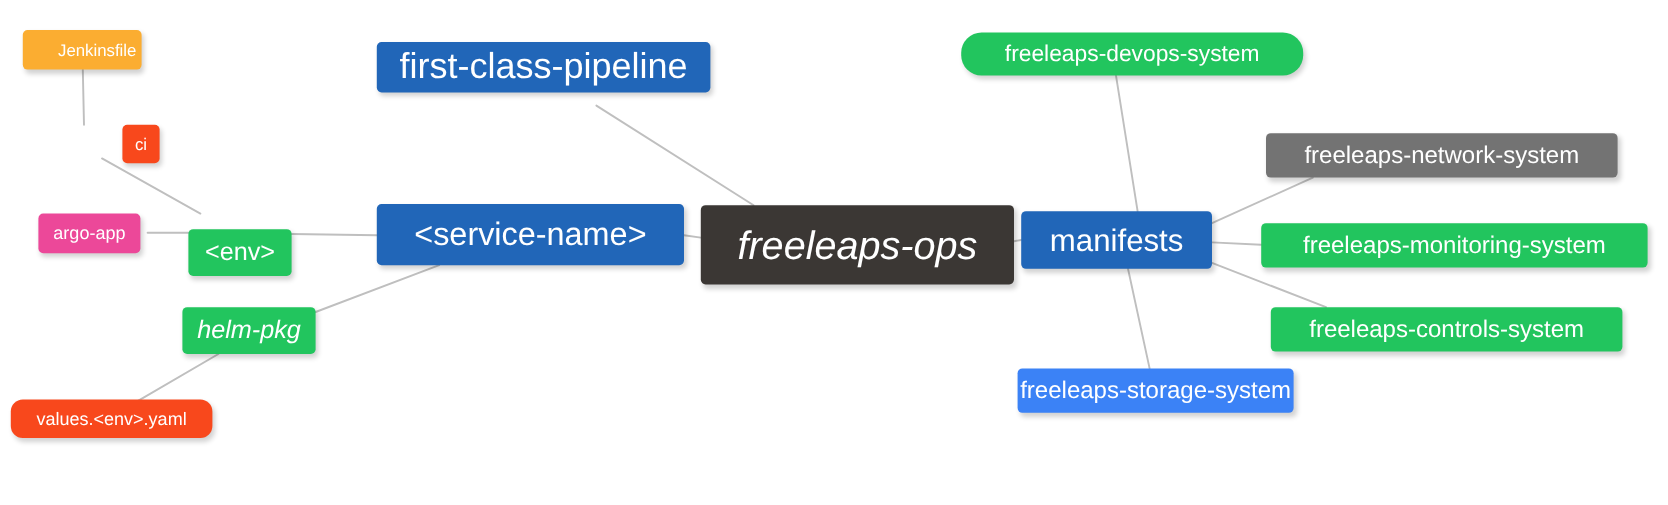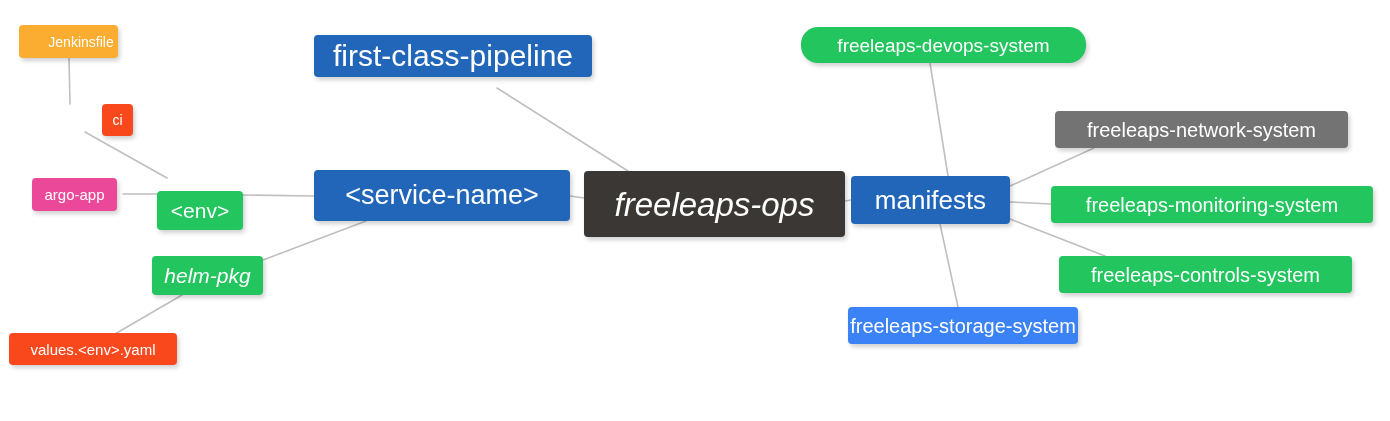--- a/index.html
+++ b/index.html
@@ -76,21 +76,21 @@
       </div>
       <div class="node" style="left: 32px; top: 178px; width: 85px; height: 33px; background: #ec4899; font-size: 15px;">
         <span class="node-label">argo-app</span>
       </div>
       <div class="node" style="left: 157px; top: 175px; width: 86px; height: 39px; background: rgb(34, 197, 94); font-size: 21px; margin-top: 16px;">
         <span class="node-label">&lt;env&gt;</span>
       </div>
       <div class="node" style="left: 152px; top: 256px; width: 111px; height: 39px; background: rgb(34, 197, 94); font-size: 21px; font-style: italic;">
         <span class="node-label">helm-pkg</span>
       </div>
-      <div class="node" style="left: 9px; top: 333px; width: 168px; height: 32px; background: rgb(248, 72, 28); font-size: 15px;">
+      <div class="node" style="left: 9px; top: 333px; width: 168px; height: 32px; background: rgb(248, 72, 28); font-size: 15px; border-radius: 10px;">
         <span class="node-label">values.&lt;env&gt;.yaml</span>
       </div>
       <div class="node" style="left: 314px; top: 35px; width: 278px; height: 42px; background: rgb(33, 102, 184); font-size: 30px;">
         <span class="node-label">first-class-pipeline</span>
       </div>
       <div class="node" style="left: 314px; top: 170px; width: 256px; height: 51px; background: rgb(33, 102, 184); font-size: 27px;">
         <span class="node-label">&lt;service-name&gt;</span>
       </div>
       <div class="node" style="left: 584px; top: 171px; width: 261px; height: 66px; background: rgb(59, 55, 52); font-size: 33px; font-style: italic;">
         <span class="node-label">freeleaps-ops</span>

